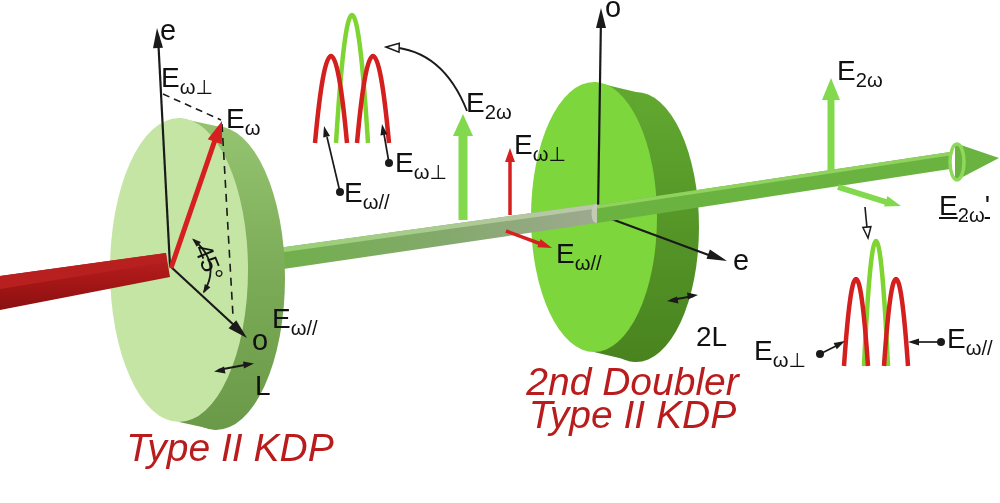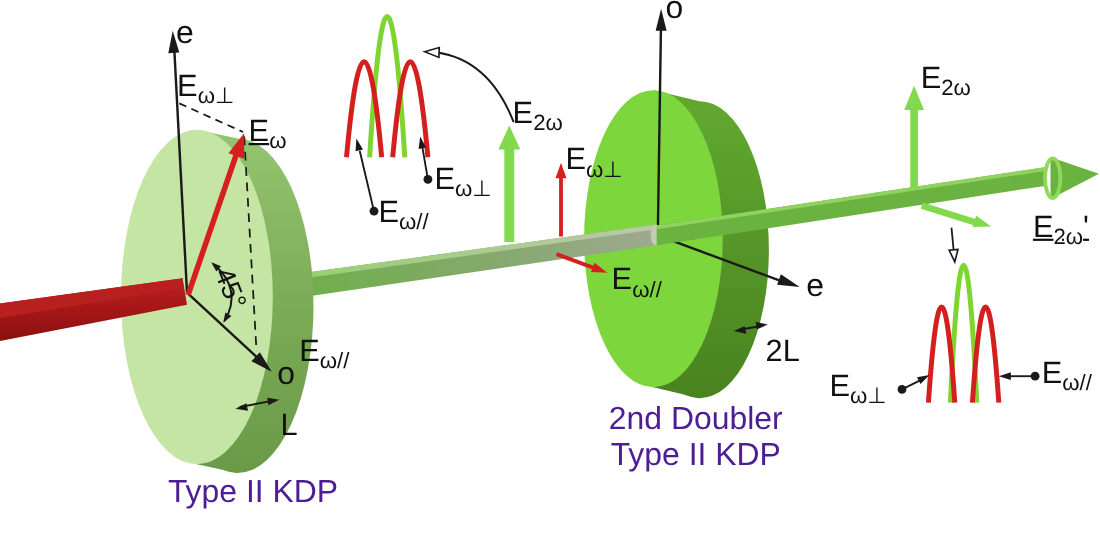--- a/index.html
+++ b/index.html
@@ -3,21 +3,21 @@
 <meta charset="utf-8">
 <style>
   html,body{margin:0;padding:0;background:#fff;}
   #stage{position:relative;width:1000px;height:503px;background:#ffffff;overflow:hidden;
          font-family:"Liberation Sans",sans-serif;}
   #art{position:absolute;left:0;top:0;}
   .lbl{position:absolute;color:#111;font-size:28px;line-height:1;white-space:nowrap;}
   .lbl sub{font-size:0.72em;line-height:1;}
   .axis{font-size:29px;}
   .angle{font-size:25px;transform:rotate(68deg);transform-origin:center center;}
-  .title{position:absolute;color:#4c1d95;font-size:29px;line-height:33px;text-align:center;}
+  .title{position:absolute;color:#b91c1c;font-size:39px;line-height:33px;text-align:center;font-style:italic;}
 </style>
 </head>
 <body>
 
 <div id="stage">
 
 <svg id="art" width="1000" height="503" viewBox="0 0 1000 503">
   <defs>
     <linearGradient id="rim1" x1="0" y1="0" x2="0" y2="1">
       <stop offset="0" stop-color="#95c471"></stop>
@@ -174,38 +174,38 @@
   </g>
   <g>
     <circle cx="941" cy="342" r="4" fill="#1a1a1a"></circle>
     <line x1="941" y1="342" x2="917" y2="342" stroke="#1a1a1a" stroke-width="1.7"></line>
     <polygon points="908,342 919,338.5 919,345.5" fill="#1a1a1a"></polygon>
   </g>
 </svg>
 
 <div class="lbl axis" style="left:160px;top:16px;"><span>e</span></div>
 <div class="lbl" style="left:161px;top:64px;"><span>E</span><sub>ω⊥</sub></div>
-<div class="lbl" style="left:226px;top:105px;text-decoration:underline;"><span>E</span><sub>ω</sub></div>
+<div class="lbl" style="left:226px;top:105px;"><span>E</span><sub>ω</sub></div>
 <div class="lbl angle" style="left:190px;top:250px;"><span>45°</span></div>
 <div class="lbl" style="left:272px;top:305px;"><span>E</span><sub>ω//</sub></div>
 <div class="lbl axis" style="left:252px;top:326px;"><span>o</span></div>
 <div class="lbl" style="left:255px;top:372px;"><span>L</span></div>
 <div class="title" style="left:115px;top:431px;width:230px;">
   <div>Type II KDP</div>
 </div>
 
 <div class="lbl" style="left:344px;top:179px;"><span>E</span><sub>ω//</sub></div>
 <div class="lbl" style="left:395px;top:149px;"><span>E</span><sub>ω⊥</sub></div>
 <div class="lbl" style="left:466px;top:89px;"><span>E</span><sub>2ω</sub></div>
 <div class="lbl" style="left:514px;top:131px;"><span>E</span><sub>ω⊥</sub></div>
 <div class="lbl" style="left:556px;top:240px;"><span>E</span><sub>ω//</sub></div>
 
 <div class="lbl axis" style="left:605px;top:-7px;"><span>o</span></div>
 <div class="lbl axis" style="left:733px;top:246px;"><span>e</span></div>
-<div class="lbl" style="left:696px;top:305px;"><span>2L</span></div>
+<div class="lbl" style="left:696px;top:323px;"><span>2L</span></div>
 <div class="title" style="left:520px;top:365px;width:225px;">
   <div>2nd Doubler</div>
   <div>Type II KDP</div>
 </div>
 
 <div class="lbl" style="left:837px;top:57px;"><span>E</span><sub>2ω</sub></div>
 <div class="lbl" style="left:939px;top:192px;text-decoration:underline;"><span>E</span><sub>2ω</sub><span>'</span></div>
 <div class="lbl" style="left:754px;top:337px;"><span>E</span><sub>ω⊥</sub></div>
 <div class="lbl" style="left:947px;top:325px;"><span>E</span><sub>ω//</sub></div>
 

